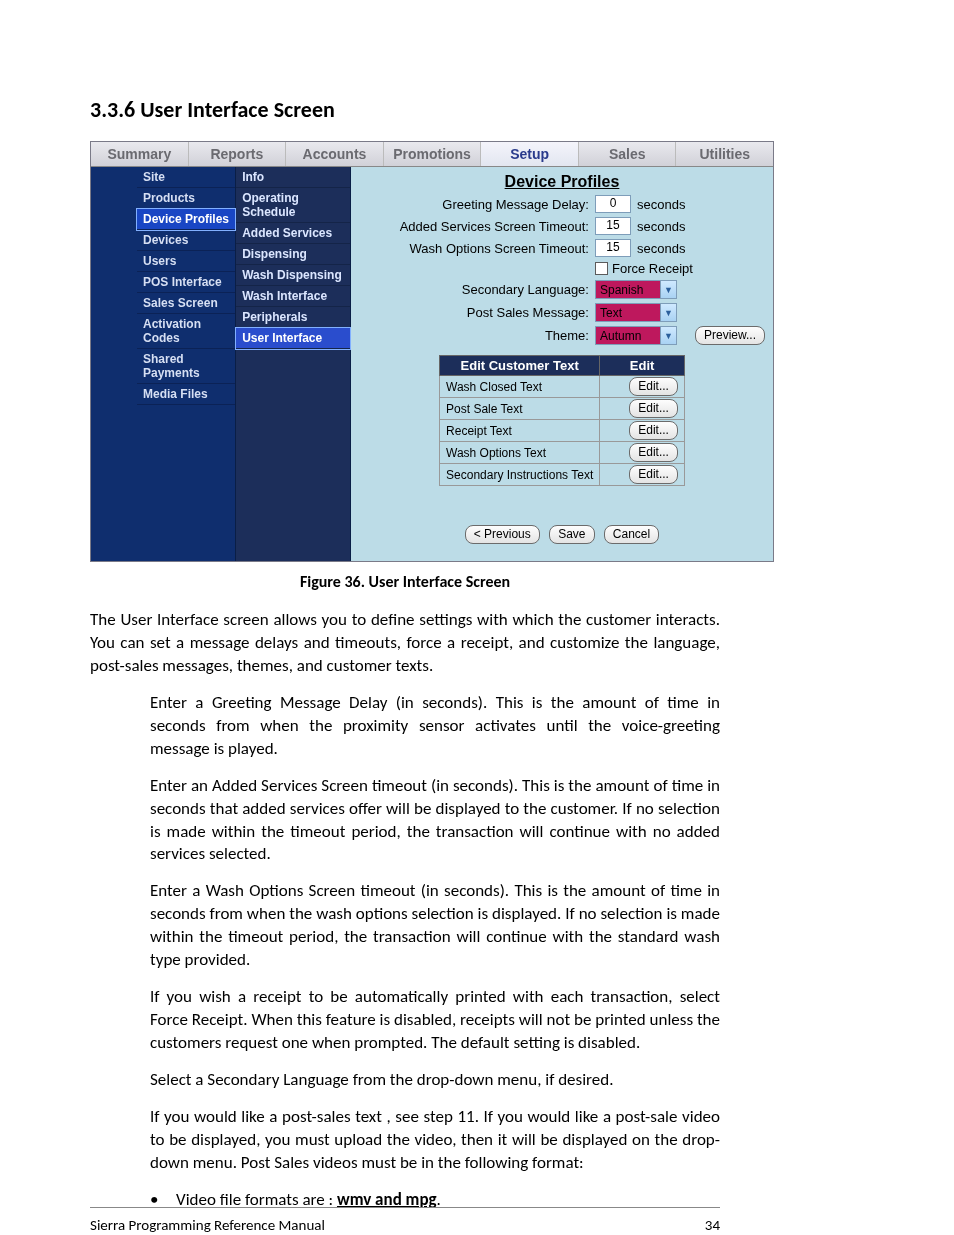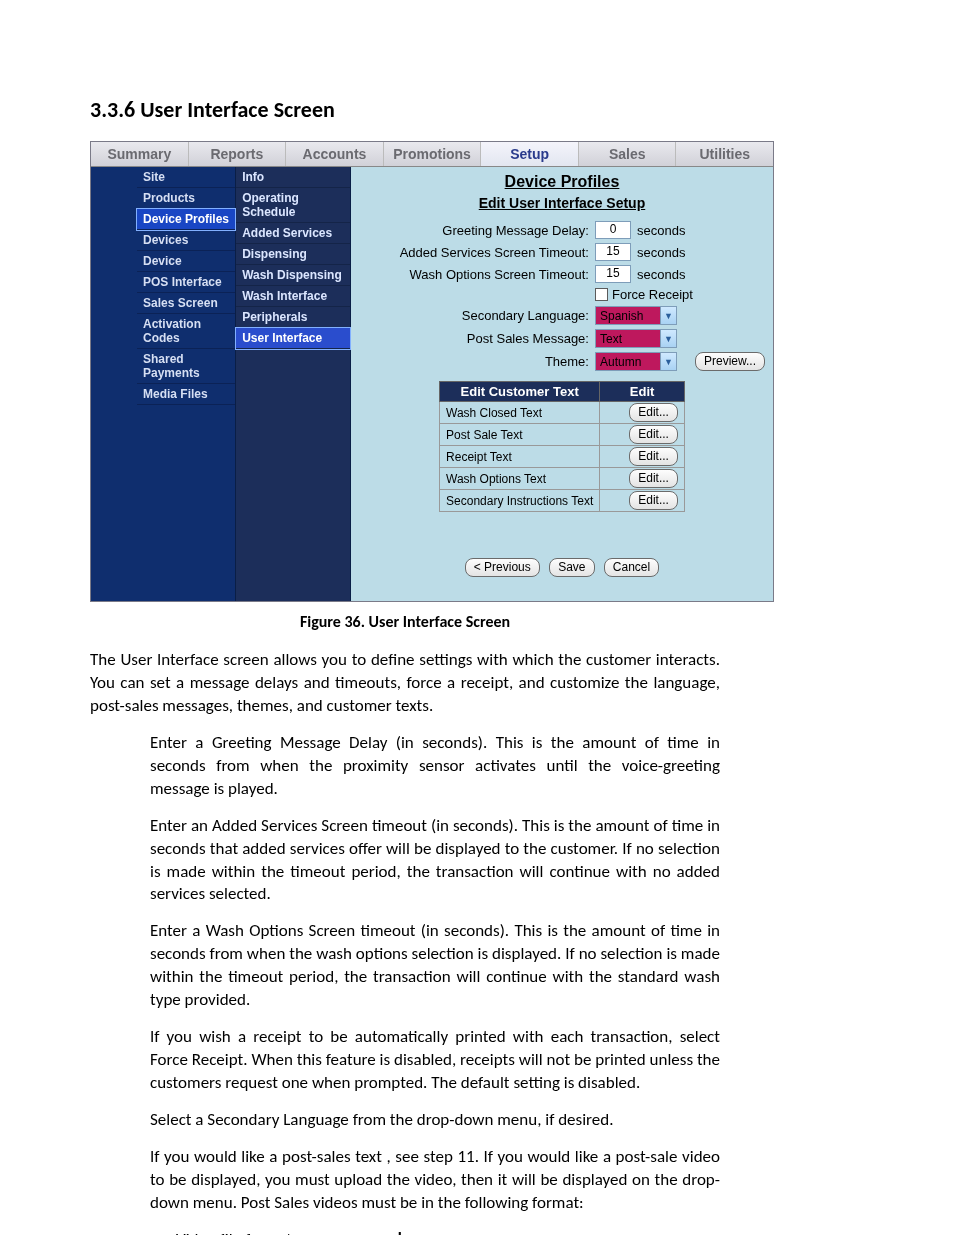--- a/index.html
+++ b/index.html
@@ -66,42 +66,41 @@
       <div class="tab">Utilities</div>
     </div>
 
     <div class="sc-body">
 
       <div class="nav">
         <div class="item">Site</div>
         <div class="item">Products</div>
         <div class="item active">Device Profiles</div>
         <div class="item">Devices</div>
-        <div class="item">Device</div>
+        <div class="item">Users</div>
         <div class="item">POS Interface</div>
         <div class="item">Sales Screen</div>
         <div class="item">Activation Codes</div>
         <div class="item">Shared Payments</div>
         <div class="item">Media Files</div>
       </div>
 
       <div class="subnav">
         <div class="item">Info</div>
         <div class="item">Operating Schedule</div>
         <div class="item">Added Services</div>
         <div class="item">Dispensing</div>
         <div class="item">Wash Dispensing</div>
         <div class="item">Wash Interface</div>
         <div class="item">Peripherals</div>
         <div class="item active">User Interface</div>
       </div>
 
       <div class="main">
         <div class="main-title">Device Profiles</div>
-        <div class="main-sub">Edit User Interface Setup</div>
 
         <div class="form-row">
           <span class="lbl">Greeting Message Delay:</span>
           <span class="txt" style="width:28px;text-align:center;">0</span>
           <span class="unit">seconds</span>
         </div>
         <div class="form-row">
           <span class="lbl">Added Services Screen Timeout:</span>
           <span class="txt" style="width:28px;text-align:center;">15</span>
           <span class="unit">seconds</span>
@@ -164,21 +163,21 @@
               </tr>
           <tr>
                 <td>Secondary Instructions Text</td>
                 <td class="action"><span class="btn">Edit...</span></td>
               </tr>
         </tbody>
           </table>
 
         <div class="bottom-btns">
           <span class="btn">&lt; Previous</span>
-          <span class="btn" style="margin:12px 6px;">Save</span>
+          <span class="btn" style="margin:5px 6px;">Save</span>
           <span class="btn">Cancel</span>
         </div>
       </div>
     </div>
   </div>
 
   <div class="fig-caption">Figure 36. User Interface Screen</div>
 
   <p class="body-text">The User Interface screen allows you to define settings with which the customer interacts. You can set a message delays and timeouts, force a receipt, and customize the language, post-sales messages, themes, and customer texts.</p>
   <p class="body-text indent">Enter a Greeting Message Delay (in seconds). This is the amount of time in seconds from when the proximity sensor activates until the voice-greeting message is played.</p>

